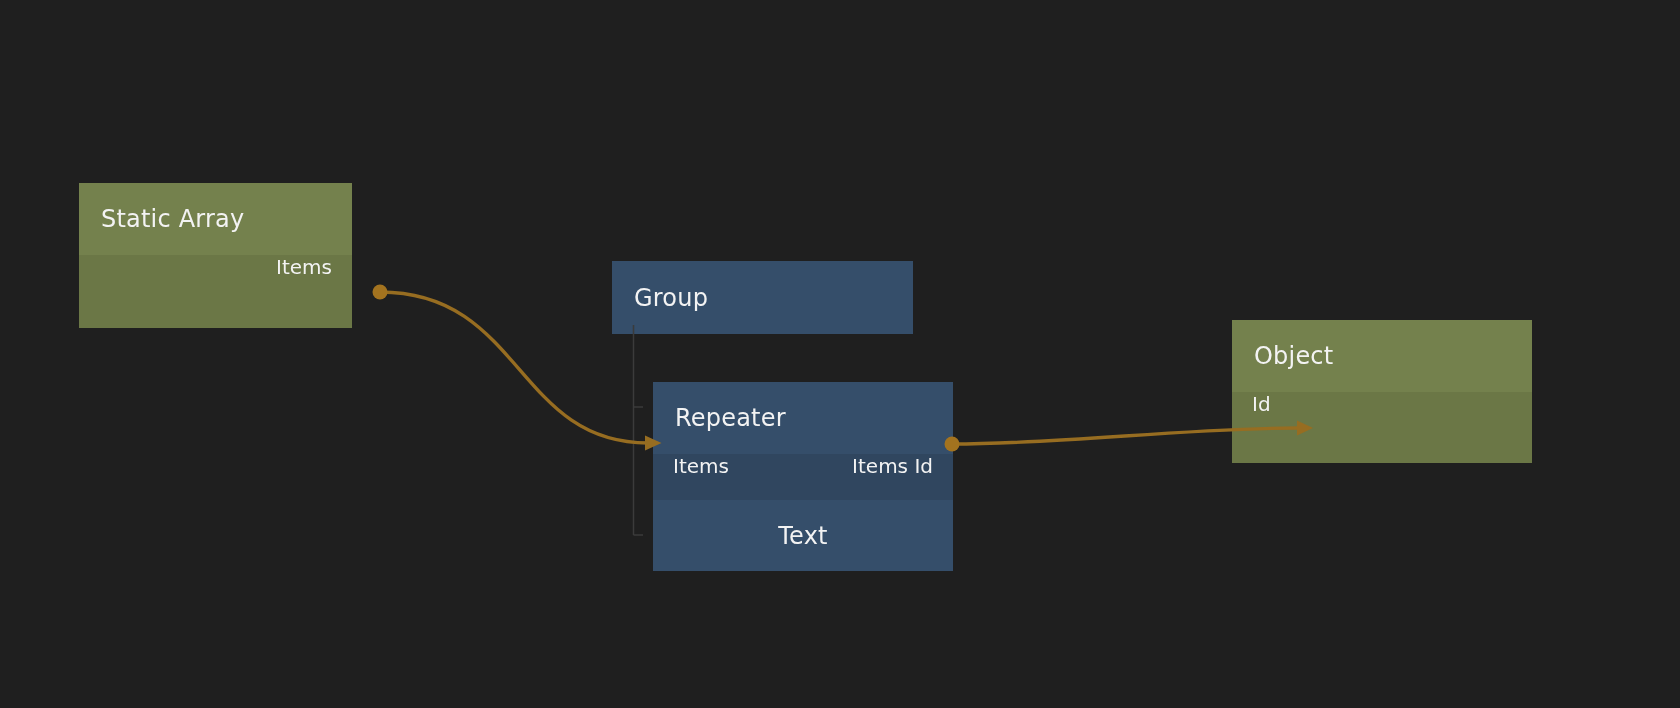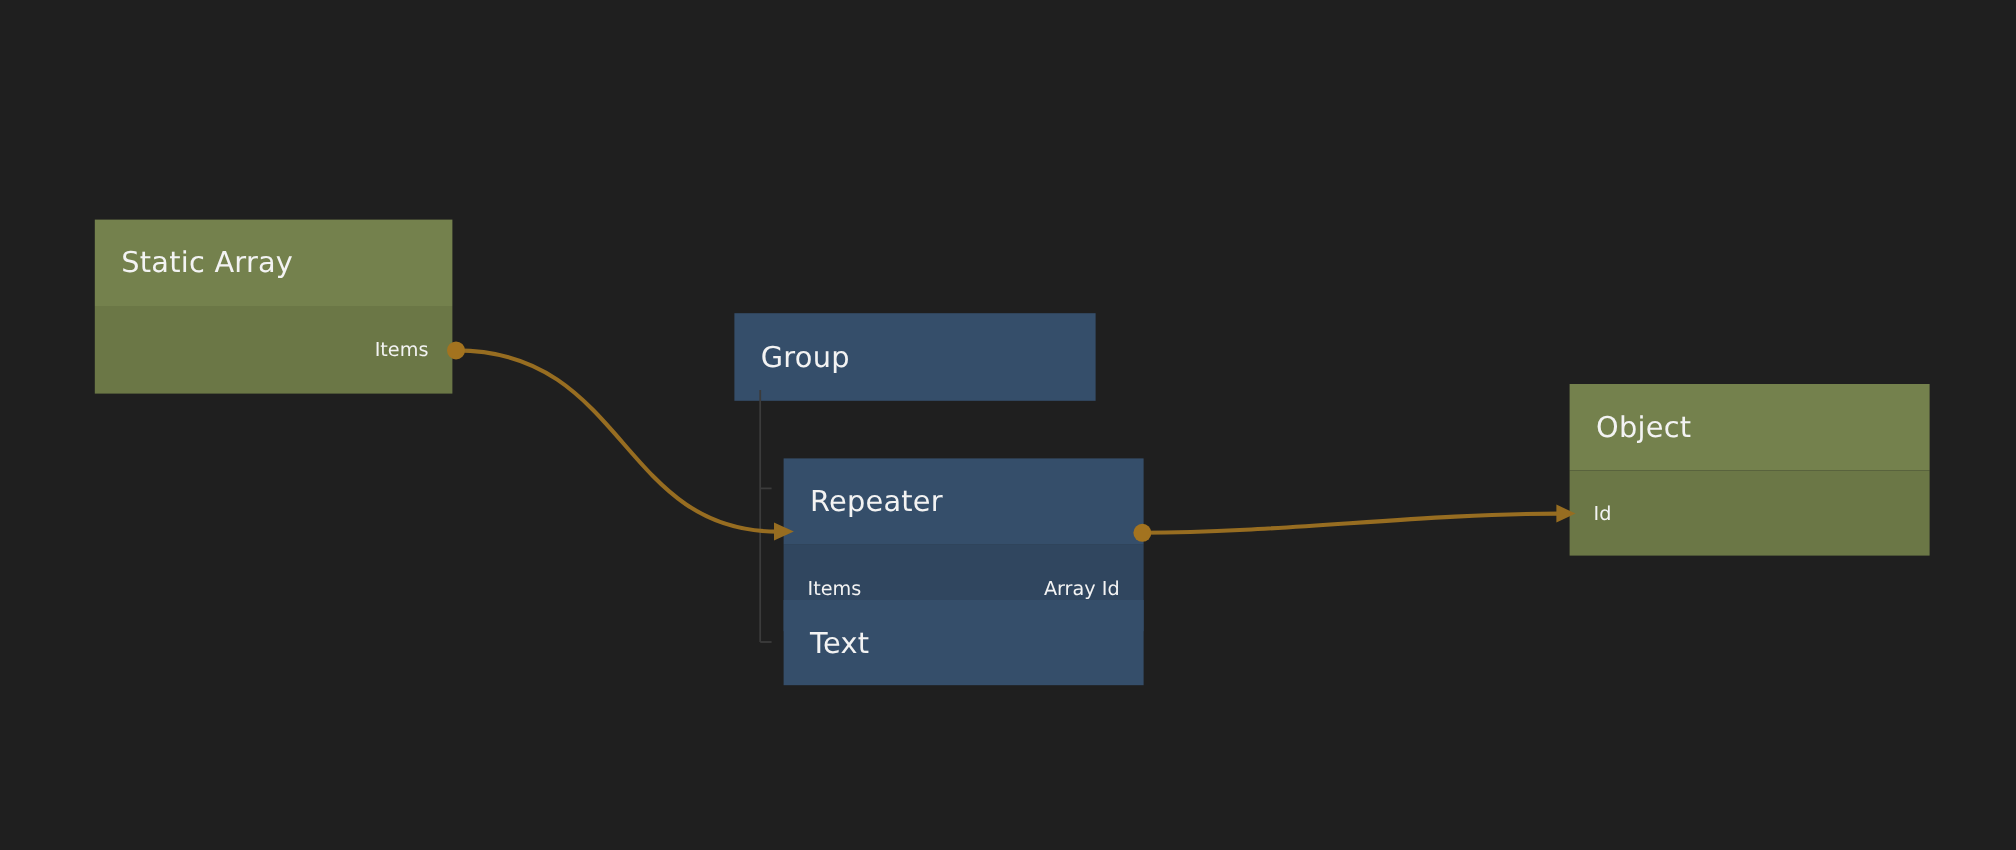--- a/index.html
+++ b/index.html
@@ -25,53 +25,52 @@
     align-items: center;
     padding: 0 22px;
     font-size: 24px;
     font-weight: 400;
     letter-spacing: 0.2px;
     white-space: nowrap;
     overflow: hidden;
   }
   .node-row {
     display: flex;
-    align-items: center;
     padding: 0 20px;
-    font-size: 16px;
+    font-size: 20px;
     font-weight: 400;
     white-space: nowrap;
   }
   .row-space-between { justify-content: space-between; }
   .row-end { justify-content: flex-end; }
   .row-start { justify-content: flex-start; }
 
   
   .green .node-header { background: #74814d; }
   .green .node-row    { background: #6b7746; }
   
   .blue .node-header { background: #354e6a; }
   .blue .node-row    { background: #30465f; }
 
   
-  #node-static-array { left: 79px;  top: 183px; width: 298px; }
+  #node-static-array { left: 79px;  top: 183px; width: 273px; }
   #node-static-array .node-header { height: 72px; }
   #node-static-array .node-row    { height: 73px; }
 
   #node-group { left: 612px; top: 261px; width: 301px; }
   #node-group .node-header { height: 73px; }
 
   #node-repeater { left: 653px; top: 336px; width: 300px; margin-top: 46px; }
   #node-repeater .node-header { height: 72px; }
   #node-repeater .node-row    { height: 72px; }
 
   #node-text { left: 653px; top: 500px; width: 300px; }
-  #node-text .node-header { height: 71px; }
+  #node-text .node-header { height: 71px; justify-content: center; }
 
-  #node-object { left: 1308px; top: 320px; width: 300px; }
+  #node-object { left: 1232px; top: 320px; width: 300px; }
   #node-object .node-header { height: 72px; }
   #node-object .node-row    { height: 71px; }
 
   #wire-layer {
     position: absolute;
     left: 0; top: 0;
     width: 1680px;
     height: 708px;
     z-index: 10;
   }
@@ -96,21 +95,21 @@
       <span class="label">Group</span>
     </div>
   </div>
 
   <div class="node blue" id="node-repeater">
     <div class="node-header">
       <span class="label">Repeater</span>
     </div>
     <div class="node-row row-space-between">
       <span class="label">Items</span>
-      <span class="label">Array Id</span>
+      <span class="label">Items Id</span>
     </div>
   </div>
 
   <div class="node blue" id="node-text">
     <div class="node-header">
       <span class="label">Text</span>
     </div>
   </div>
 
   <div class="node green" id="node-object">

